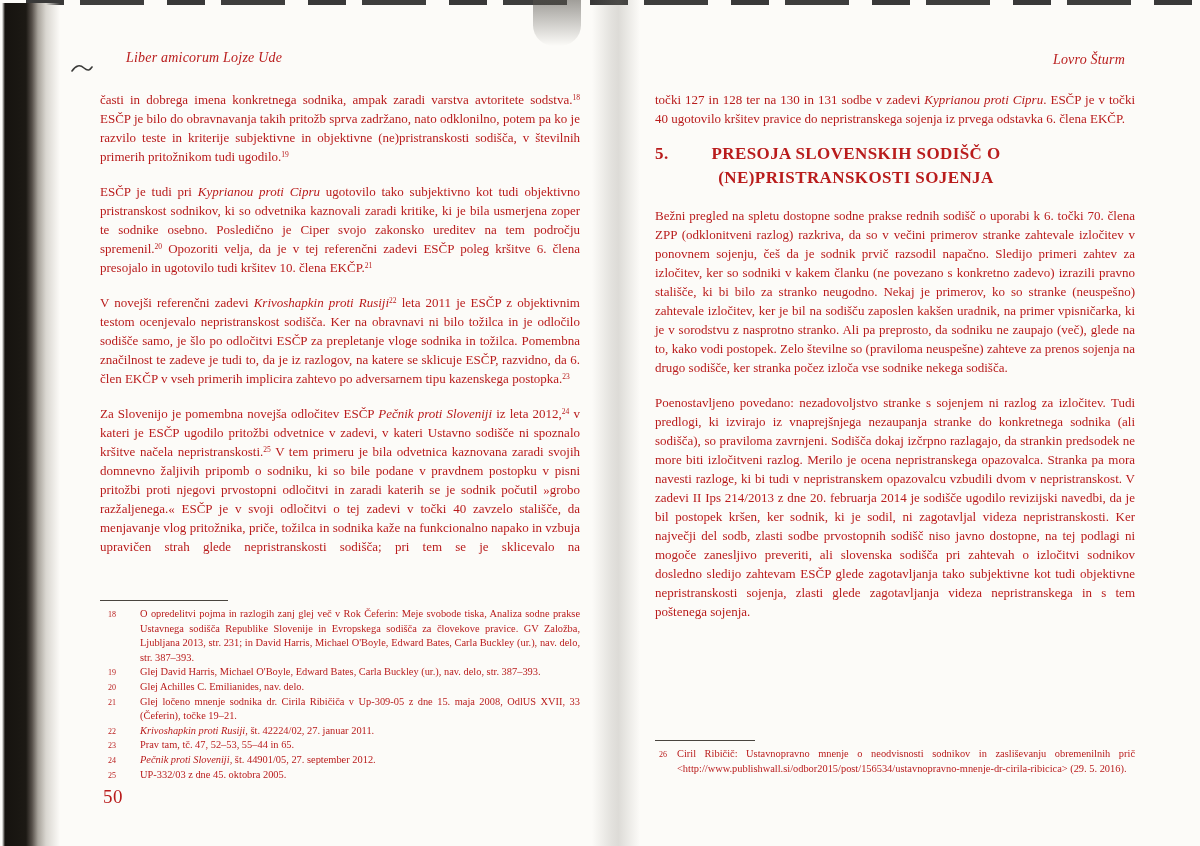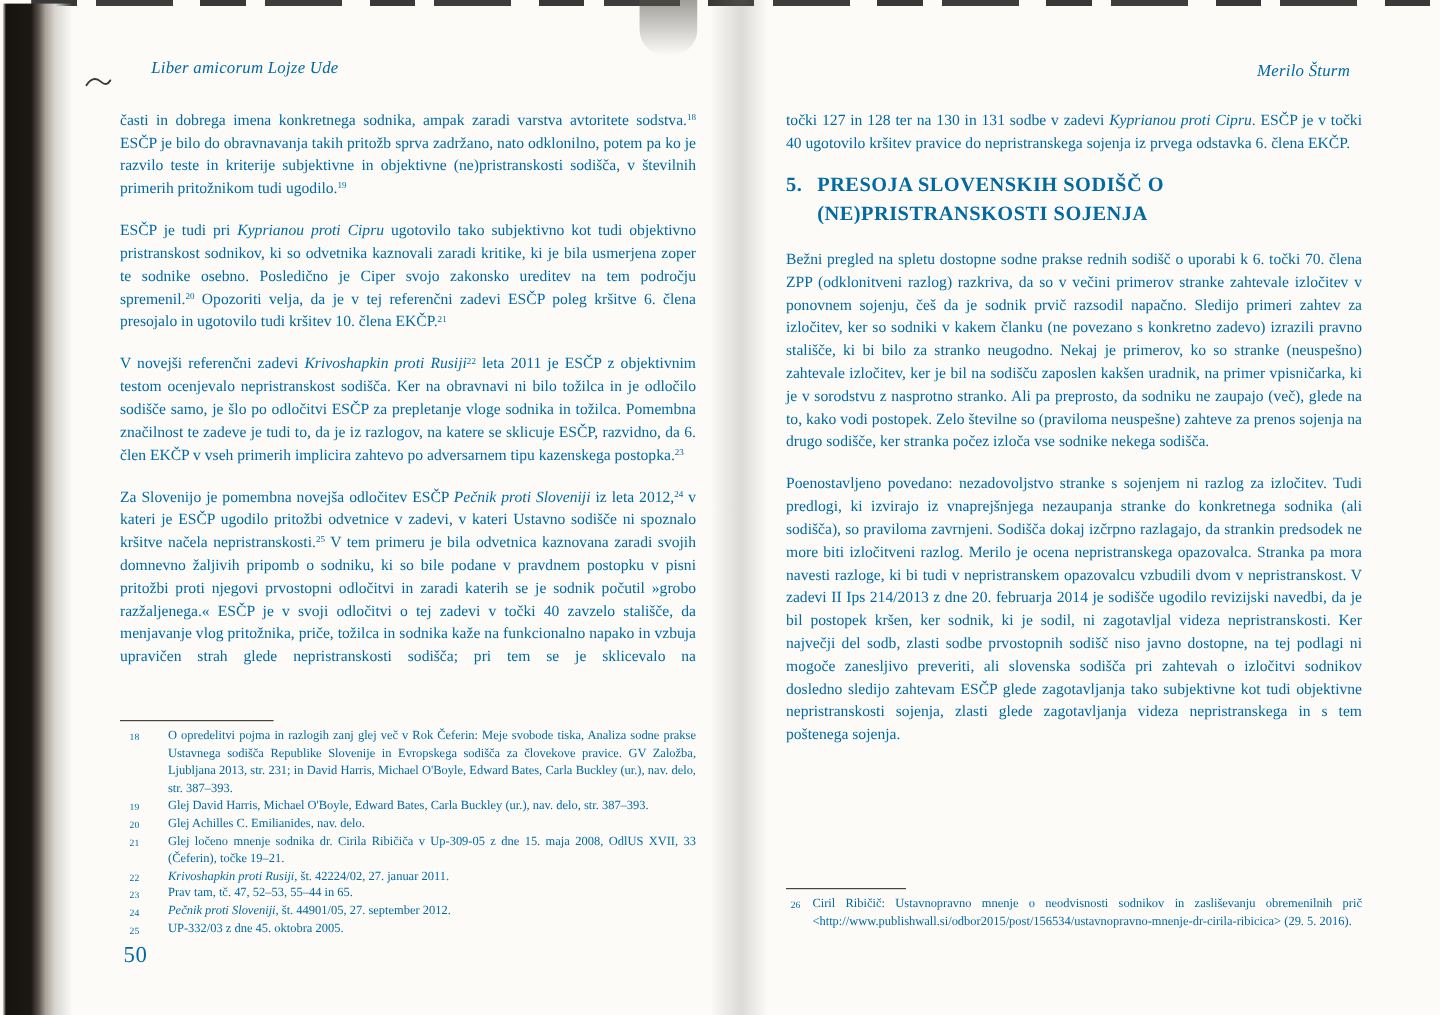--- a/index.html
+++ b/index.html
@@ -2,21 +2,21 @@
 <html><head>
 <meta charset="utf-8">
 <style>
   html, body { margin: 0; padding: 0; }
   body { width: 1200px; height: 846px; overflow: hidden; background: #e8e6e1; }
 
   .scan {
     position: relative; width: 1200px; height: 846px;
     background: #fcfbf8;
     font-family: "Liberation Serif", "DejaVu Serif", serif;
-    color: #0369a1;
+    color: #b91c1c;
     overflow: hidden;
   }
 
   
   .top-strip {
     position: absolute; top: 0; left: 26px; right: 0; height: 5px;
     background: repeating-linear-gradient(90deg,
       #0e0e0e 0 38px, rgba(14,14,14,0) 38px 54px,
       #141414 54px 118px, rgba(14,14,14,0) 118px 141px);
     opacity: .82;
@@ -57,21 +57,21 @@
   sup {
     font-size: .58em; line-height: 0;
     vertical-align: baseline; position: relative; top: -.55em;
   }
 
   .section-heading {
     display: flex; margin: 14px 0 9px;
     font-weight: bold; font-size: 17px; line-height: 24px; letter-spacing: .4px;
   }
   .heading-num { flex: 0 0 26px; }
-  .heading-text { max-width: 350px; }
+  .heading-text { max-width: 350px; text-align: center; }
 
   
   .fn-area { position: absolute; left: 0; right: 0; }
   .page-left  .fn-area { top: 550px; }
   .page-right .fn-area { top: 690px; }
   .fn-rule { border: 0; border-top: 1.2px solid #49453f; margin: 0 0 6px; }
   .page-left  .fn-rule { width: 128px; }
   .page-right .fn-rule { width: 100px; }
   .fn { display: flex; font-size: 10.4px; line-height: 14.6px; }
   .fn-num { font-size: 8px; position: relative; top: 1px; }
@@ -135,21 +135,21 @@
         <span class="fn-text"><i>Pečnik proti Sloveniji</i>, št. 44901/05, 27. september 2012.</span>
       </div>
       <div class="fn">
         <span class="fn-num">25</span>
         <span class="fn-text">UP-332/03 z dne 45. oktobra 2005.</span>
       </div>
     </div>
   </div>
 
   <div class="page page-right">
-    <div class="running-header">Merilo Šturm</div>
+    <div class="running-header">Lovro Šturm</div>
 
     <p class="body">točki 127 in 128 ter na 130 in 131 sodbe v zadevi <i>Kyprianou proti Cipru</i>. ESČP je v točki 40 ugotovilo kršitev pravice do nepristranskega sojenja iz prvega odstavka 6. člena EKČP.</p>
 
     <h2 class="section-heading">
       <span class="heading-num">5.</span>
       <span class="heading-text">PRESOJA SLOVENSKIH SODIŠČ O (NE)PRISTRANSKOSTI SOJENJA</span>
     </h2>
 
     <p class="body">Bežni pregled na spletu dostopne sodne prakse rednih sodišč o uporabi k 6. točki 70. člena ZPP (odklonitveni razlog) razkriva, da so v večini primerov stranke zahtevale izločitev v ponovnem sojenju, češ da je sodnik prvič razsodil napačno. Sledijo primeri zahtev za izločitev, ker so sodniki v kakem članku (ne povezano s konkretno zadevo) izrazili pravno stališče, ki bi bilo za stranko neugodno. Nekaj je primerov, ko so stranke (neuspešno) zahtevale izločitev, ker je bil na sodišču zaposlen kakšen uradnik, na primer vpisničarka, ki je v sorodstvu z nasprotno stranko. Ali pa preprosto, da sodniku ne zaupajo (več), glede na to, kako vodi postopek. Zelo številne so (praviloma neuspešne) zahteve za prenos sojenja na drugo sodišče, ker stranka počez izloča vse sodnike nekega sodišča.</p>
     <p class="body">Poenostavljeno povedano: nezadovoljstvo stranke s sojenjem ni razlog za izločitev. Tudi predlogi, ki izvirajo iz vnaprejšnjega nezaupanja stranke do konkretnega sodnika (ali sodišča), so praviloma zavrnjeni. Sodišča dokaj izčrpno razlagajo, da strankin predsodek ne more biti izločitveni razlog. Merilo je ocena nepristranskega opazovalca. Stranka pa mora navesti razloge, ki bi tudi v nepristranskem opazovalcu vzbudili dvom v nepristranskost. V zadevi II Ips 214/2013 z dne 20. februarja 2014 je sodišče ugodilo revizijski navedbi, da je bil postopek kršen, ker sodnik, ki je sodil, ni zagotavljal videza nepristranskosti. Ker največji del sodb, zlasti sodbe prvostopnih sodišč niso javno dostopne, na tej podlagi ni mogoče zanesljivo preveriti, ali slovenska sodišča pri zahtevah o izločitvi sodnikov dosledno sledijo zahtevam ESČP glede zagotavljanja tako subjektivne kot tudi objektivne nepristranskosti sojenja, zlasti glede zagotavljanja videza nepristranskega in s tem poštenega sojenja.</p>

